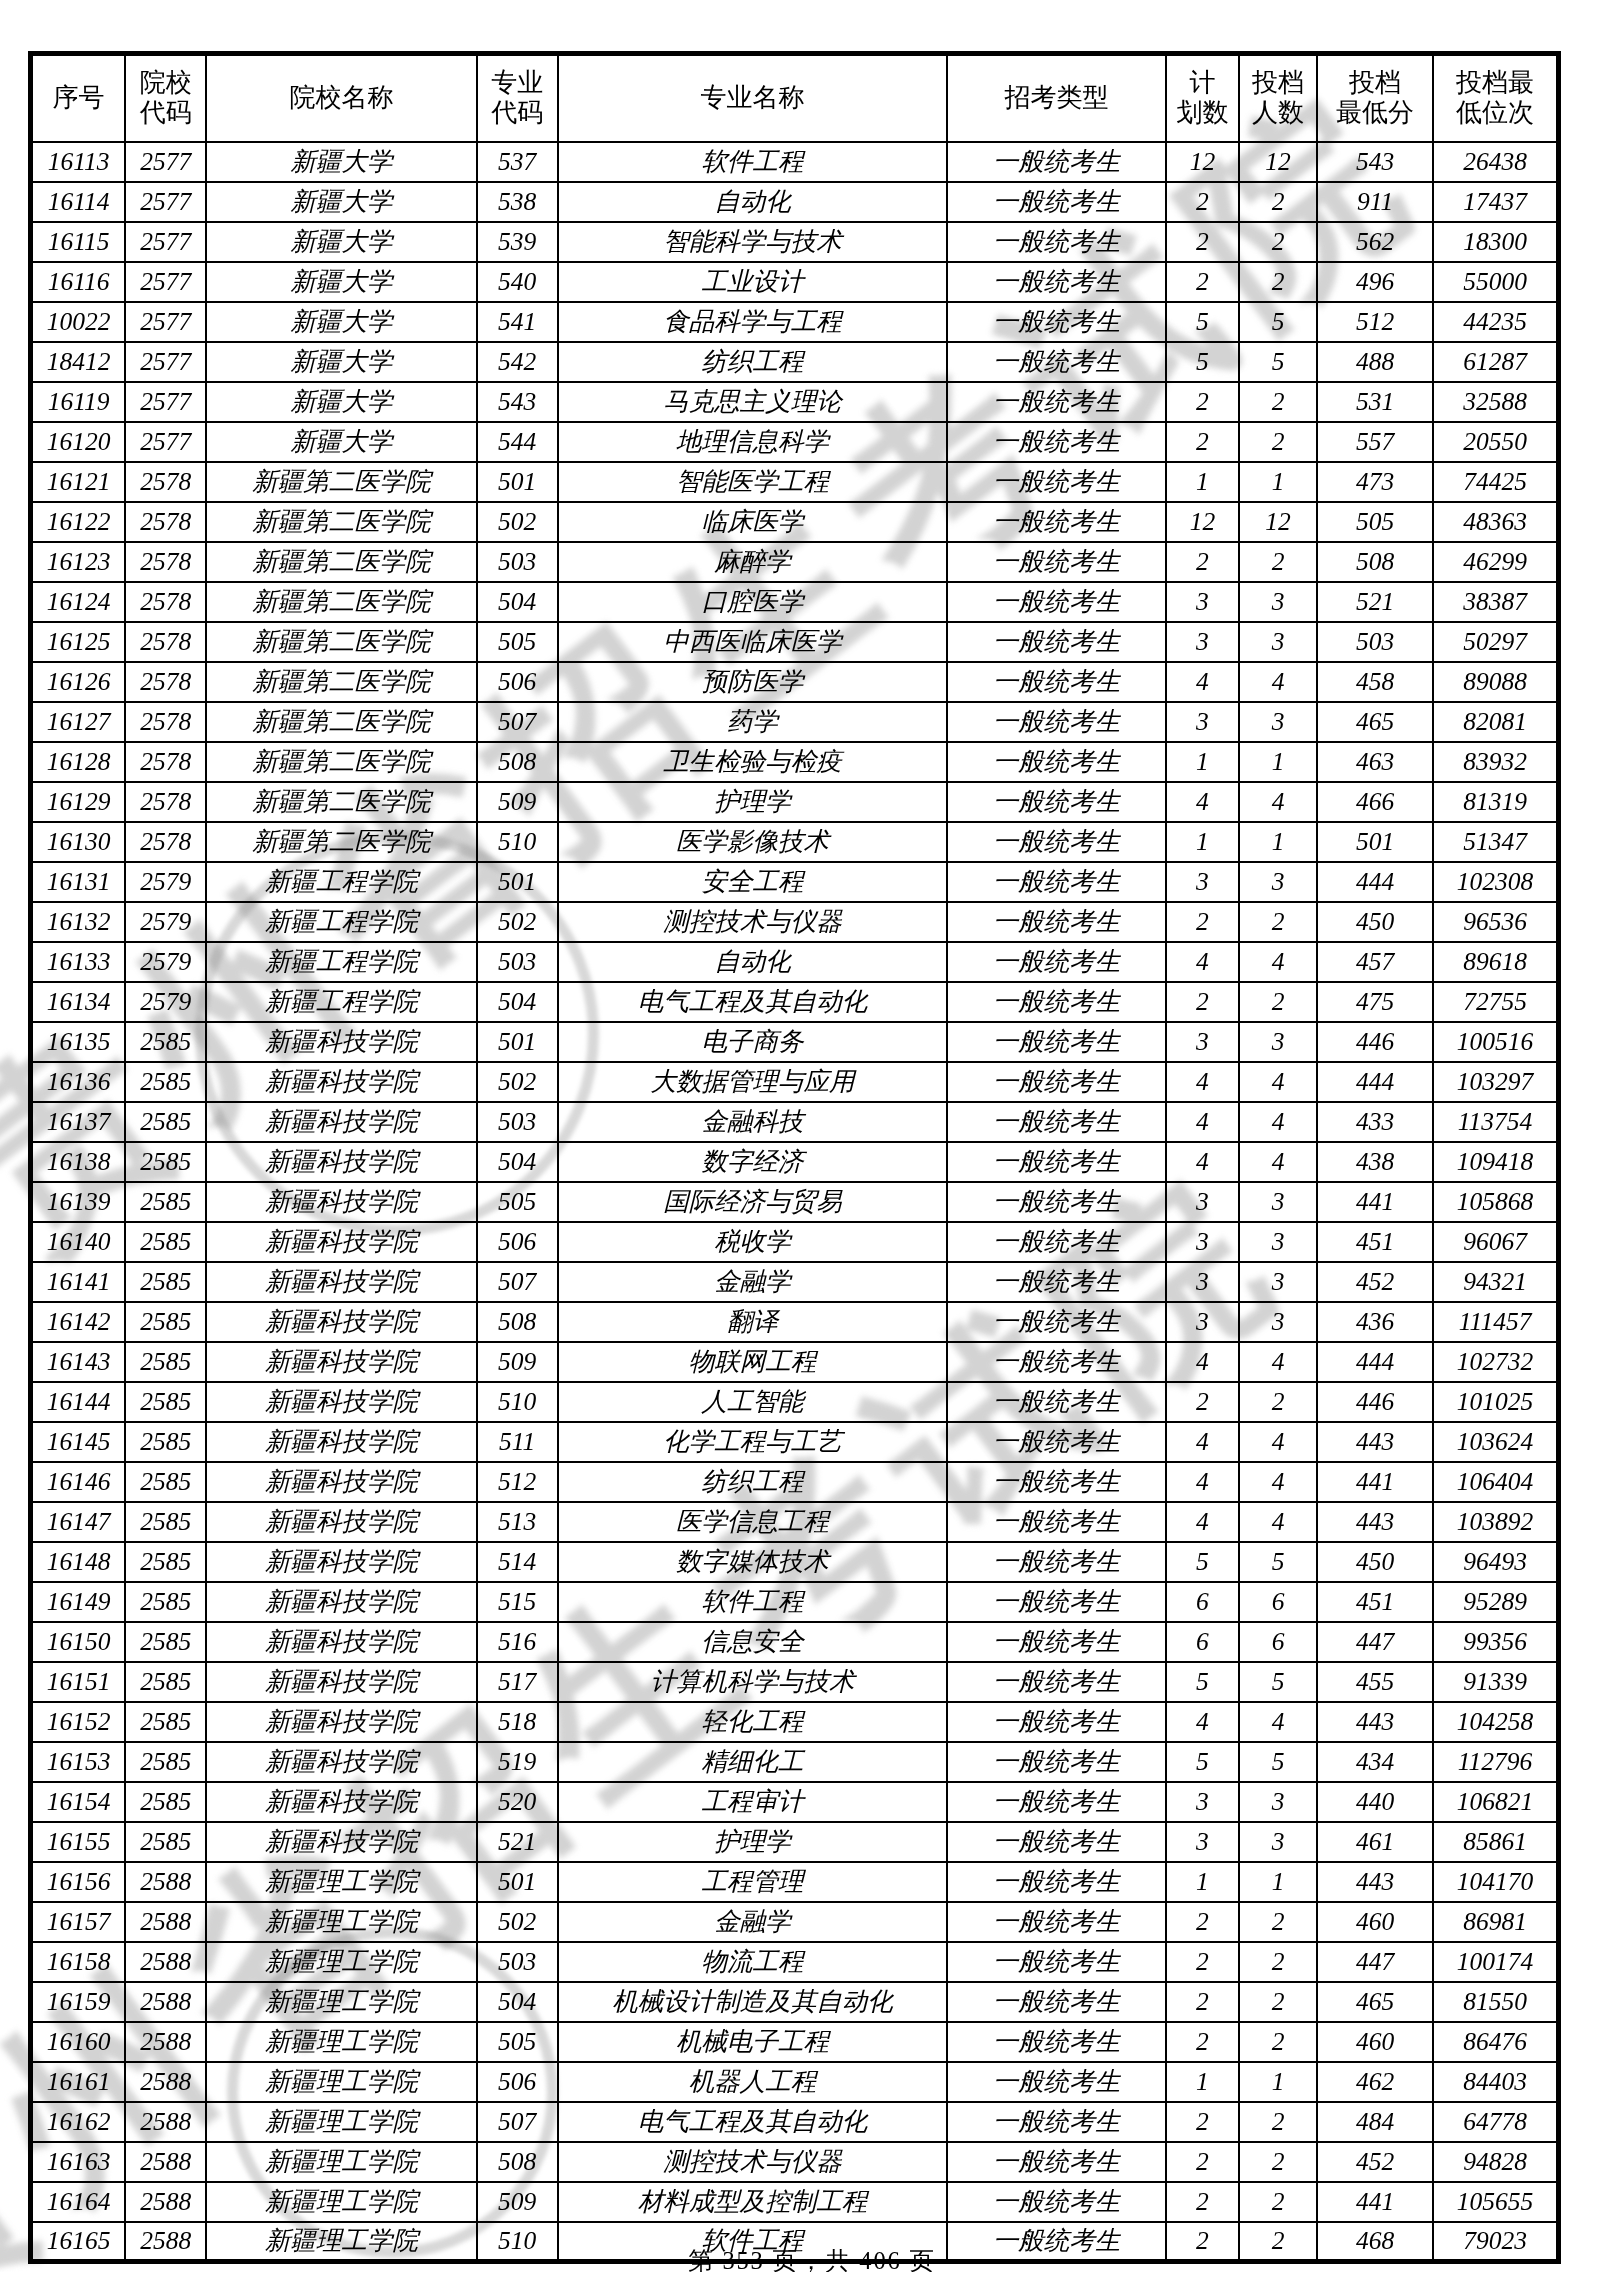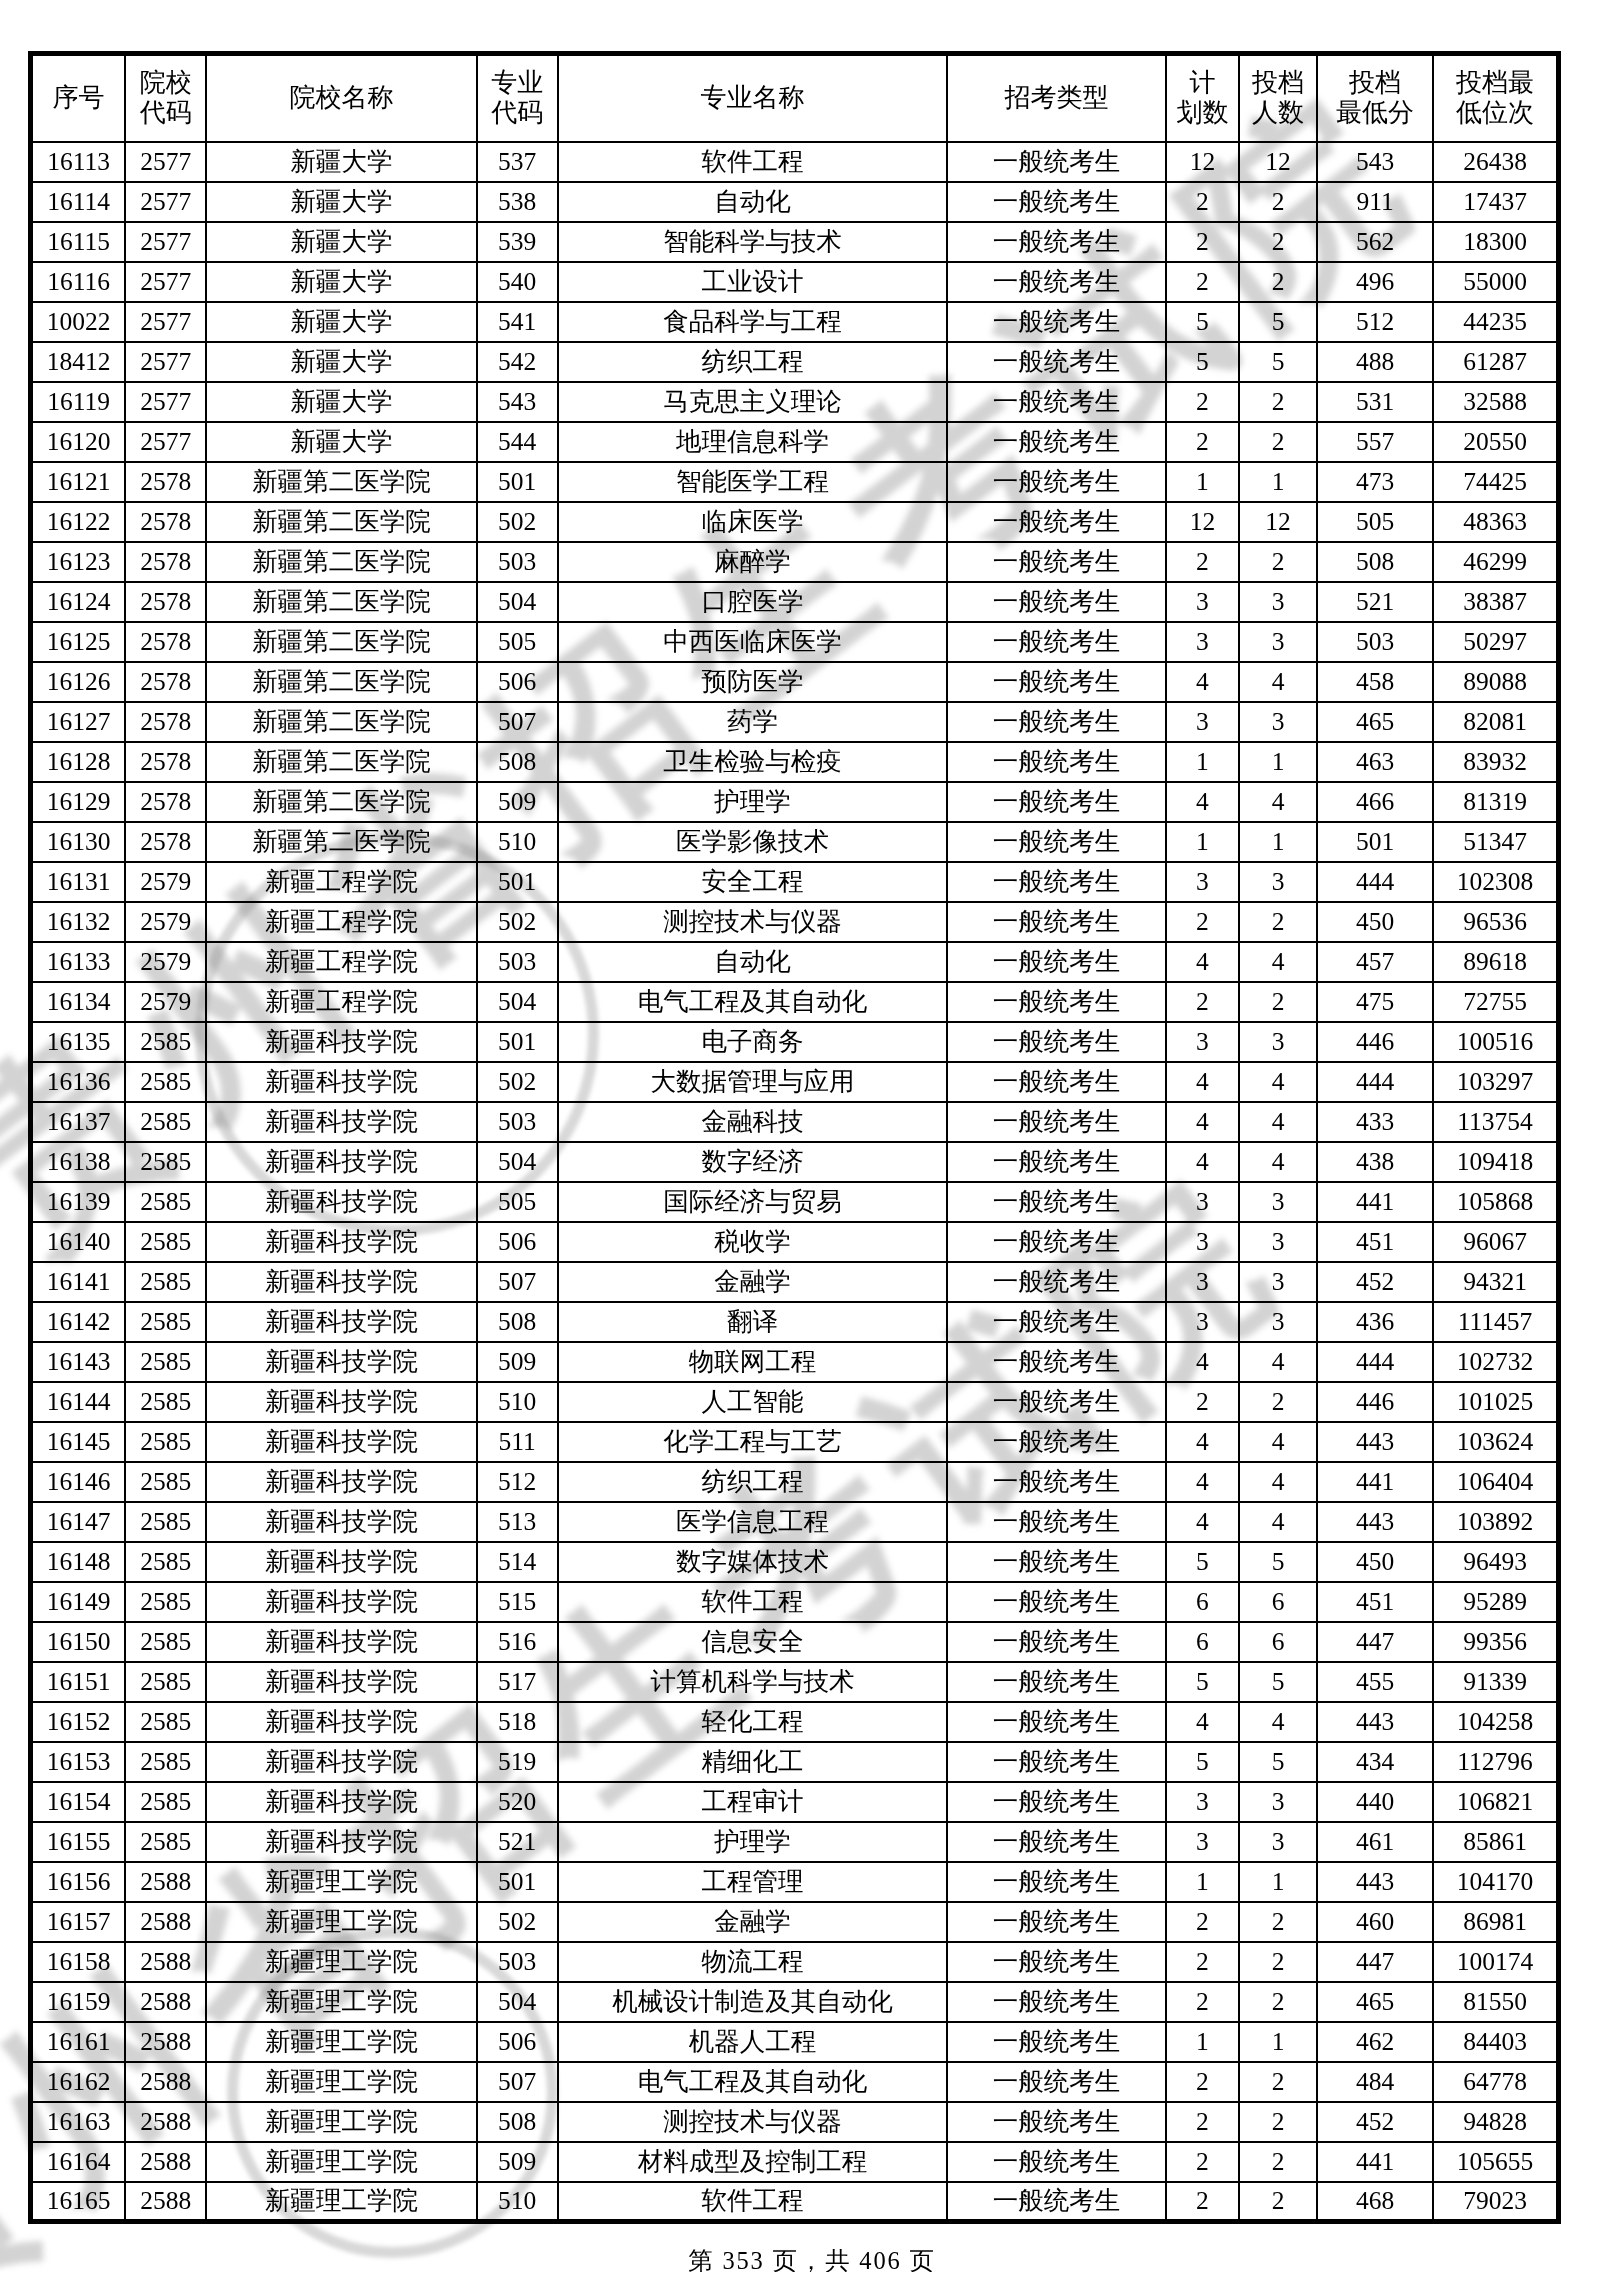--- a/index.html
+++ b/index.html
@@ -35,21 +35,21 @@
     border-collapse:collapse;table-layout:fixed;
     border:5.9px solid #000;
   }
   .score-table th,.score-table td{
     border:2.7px solid #000;
     text-align:center;vertical-align:middle;
     padding:0 1.8px;overflow:hidden;
     background:transparent;
   }
   .score-table thead tr{height:88px;}
-  .score-table tbody tr{height:40px;}
+  .score-table tbody tr{height:40px;font-style:italic;}
   .score-table th{
     font-size:26px;font-weight:normal;line-height:1.18;white-space:pre-line;
   }
   .score-table td{font-size:25.5px;line-height:1;}
 
   col.w-seq{width:6.2%;}
   col.w-inst-code{width:5.3%;}
   col.w-inst-name{width:17.7%;}
   col.w-major-code{width:5.3%;}
   col.w-major-name{width:25.5%;}
@@ -667,20 +667,32 @@
           <td>新疆理工学院</td>
           <td>504</td>
           <td>机械设计制造及其自动化</td>
           <td>一般统考生</td>
           <td>2</td>
           <td>2</td>
           <td>465</td>
           <td>81550</td>
         </tr>
         <tr>
+          <td>16160</td>
+          <td>2588</td>
+          <td>新疆理工学院</td>
+          <td>505</td>
+          <td>机械电子工程</td>
+          <td>一般统考生</td>
+          <td>2</td>
+          <td>2</td>
+          <td>460</td>
+          <td>86476</td>
+        </tr>
+        <tr>
           <td>16161</td>
           <td>2588</td>
           <td>新疆理工学院</td>
           <td>506</td>
           <td>机器人工程</td>
           <td>一般统考生</td>
           <td>1</td>
           <td>1</td>
           <td>462</td>
           <td>84403</td>

